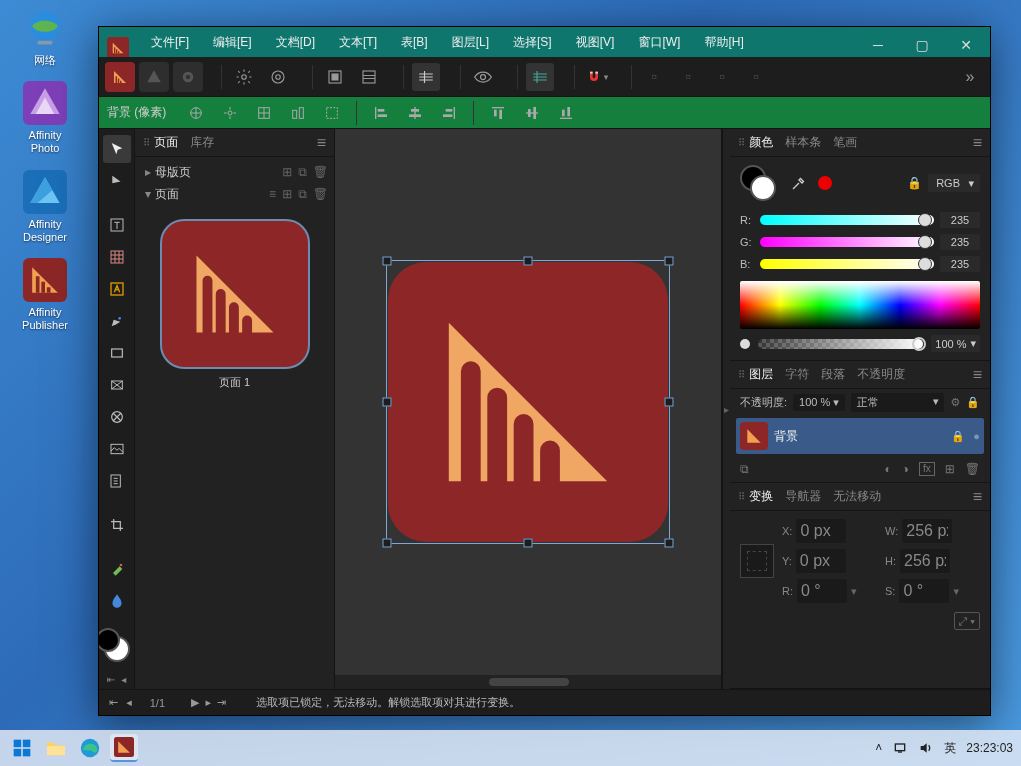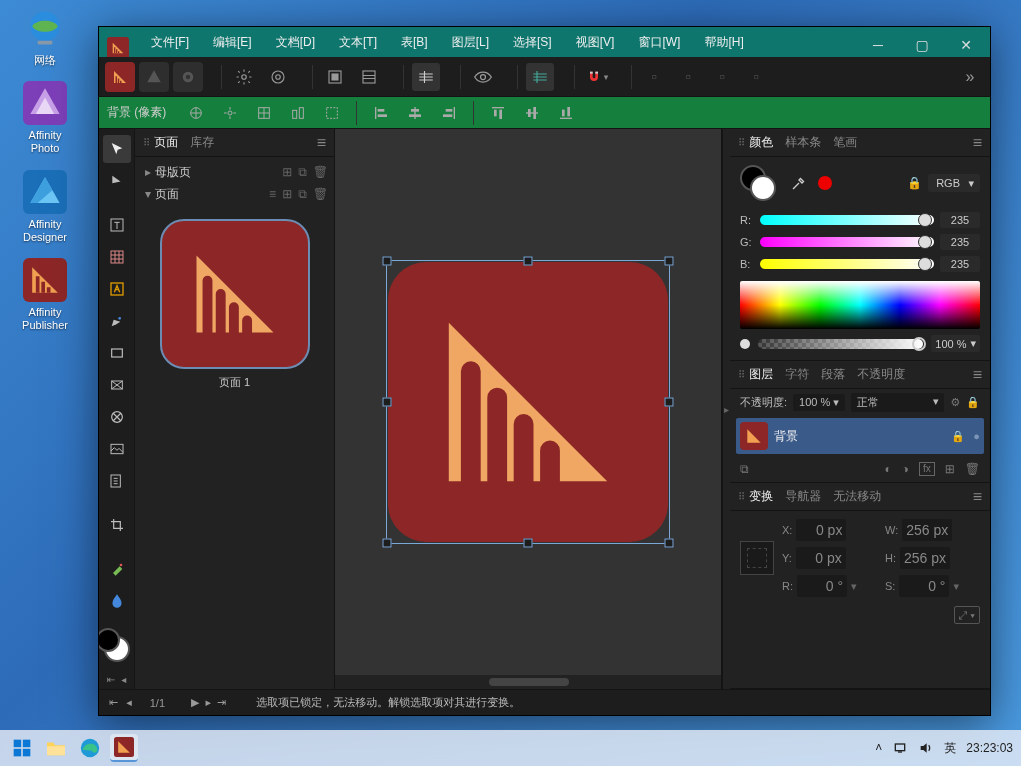--- a/index.html
+++ b/index.html
@@ -112,21 +112,21 @@
 .layer-thumb-mini svg { width: 20px; height: 20px; }
 .layer-name { color: #eee; font-size: 12px; }
 .layer-icons { margin-left: auto; display: flex; gap: 8px; color: #7a95b5; font-size: 11px; }
 .layer-btns { display: flex; gap: 8px; padding: 6px 10px; color: #777; font-size: 12px; }
 .layer-btns .right { margin-left: auto; display: flex; gap: 10px; }
 
 .transform-grid { padding: 8px 10px; display: grid; grid-template-columns: auto 1fr 1fr; gap: 6px 8px; font-size: 11px; color: #888; align-items: center; }
 .anchor-widget { grid-row: 1/4; width: 34px; height: 34px; border: 1px solid #444; position: relative; background: #1a1a1a; }
 .anchor-widget::before { content:''; position:absolute; inset:6px; border:1px dashed #444; }
 .tf-field { display: flex; gap: 4px; align-items: center; }
-.tf-field input { background: #1a1a1a; border: none; color: #888; font-size: 14px; width: 50px; padding: 3px 4px; border-radius: 2px; text-align: right; }
+.tf-field input { background: #1a1a1a; border: none; color: #888; font-size: 16px; width: 50px; padding: 3px 4px; border-radius: 2px; }
 .tf-unit { color: #666; }
 
 
 .status-bar { height: 26px; background: #1d1d1d; border-top: 1px solid #141414; display: flex; align-items: center; padding: 0 8px; gap: 10px; color: #999; font-size: 11px; }
 .nav-arrows { display: flex; gap: 4px; }
 .nav-arrows span { cursor: pointer; padding: 0 2px; }
 .page-num { margin: 0 6px; }
 .playback { display: flex; gap: 6px; margin-left: 10px; }
 .status-msg { margin-left: 20px; color: #bbb; }
 

